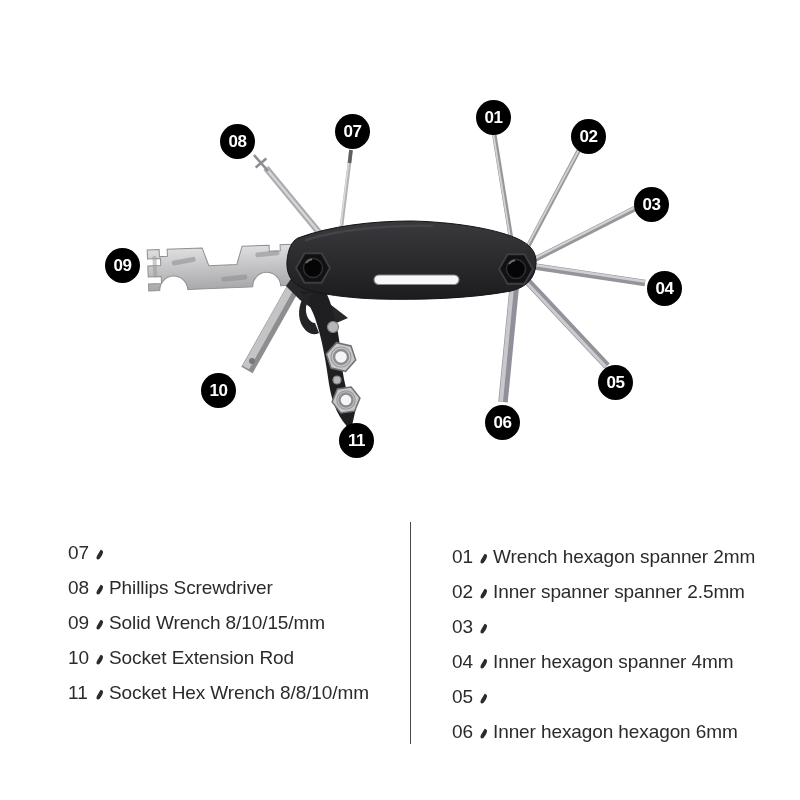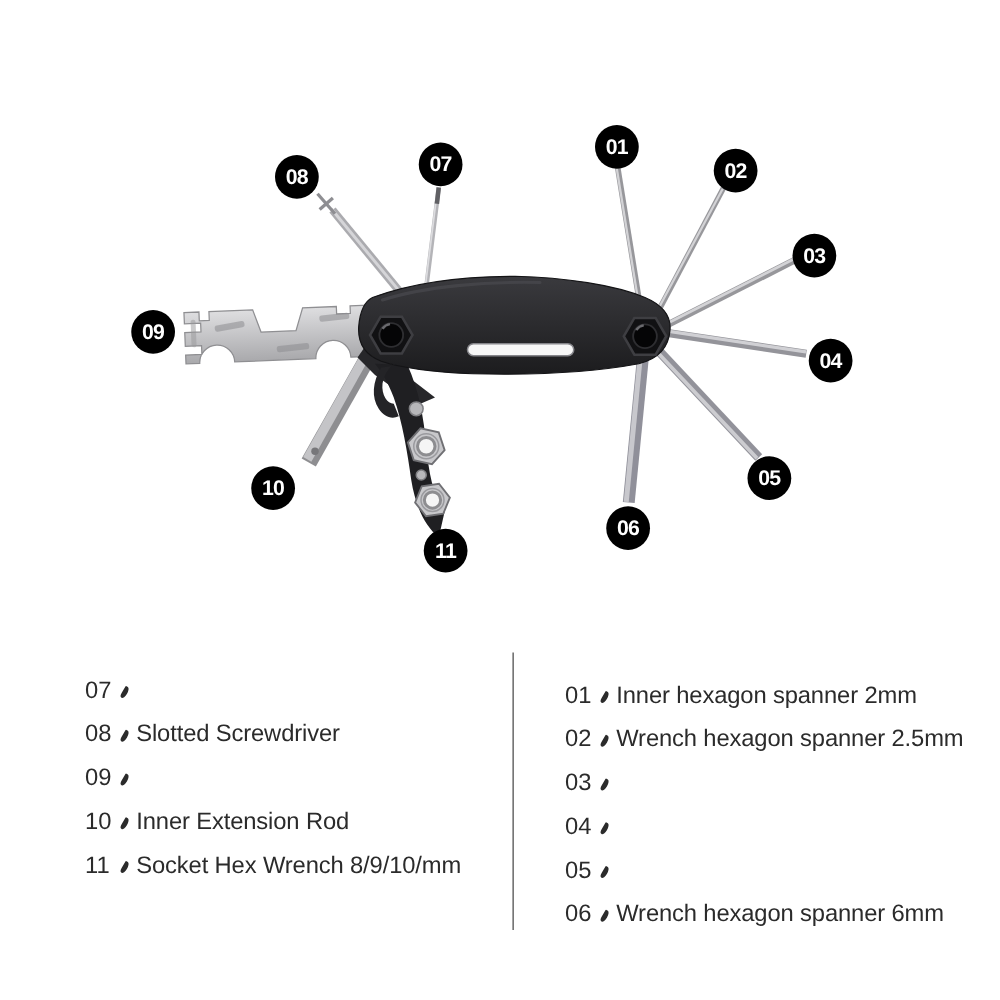--- a/index.html
+++ b/index.html
@@ -172,61 +172,63 @@
   <div class="legend-divider"></div>
 
   <div class="legend-col col-left">
     <div class="lrow">
       <span class="lnum">07</span>
         <span class="cjk"></span>
     </div>
     <div class="lrow">
       <span class="lnum">08</span>
         <span class="cjk"></span>
-      <span class="lname">Slotted Screwdriver</span>
+      <span class="lname">Phillips Screwdriver</span>
     </div>
     <div class="lrow">
       <span class="lnum">09</span>
         <span class="cjk"></span>
+      <span class="lname">Solid Wrench 8/10/15/mm</span>
     </div>
     <div class="lrow">
       <span class="lnum">10</span>
         <span class="cjk"></span>
-      <span class="lname">Inner Extension Rod</span>
+      <span class="lname">Socket Extension Rod</span>
     </div>
     <div class="lrow">
       <span class="lnum">11</span>
         <span class="cjk"></span>
-      <span class="lname">Socket Hex Wrench 8/9/10/mm</span>
+      <span class="lname">Socket Hex Wrench 8/8/10/mm</span>
     </div>
   </div>
 
   <div class="legend-col col-right">
     <div class="lrow">
       <span class="lnum">01</span>
         <span class="cjk"></span>
-      <span class="lname">Inner hexagon spanner 2mm</span>
+      <span class="lname">Wrench hexagon spanner 2mm</span>
     </div>
     <div class="lrow">
       <span class="lnum">02</span>
         <span class="cjk"></span>
-      <span class="lname">Wrench hexagon spanner 2.5mm</span>
+      <span class="lname">Inner spanner spanner 2.5mm</span>
     </div>
     <div class="lrow">
       <span class="lnum">03</span>
         <span class="cjk"></span>
     </div>
     <div class="lrow">
       <span class="lnum">04</span>
         <span class="cjk"></span>
+      <span class="lname">Inner hexagon spanner 4mm</span>
     </div>
     <div class="lrow">
       <span class="lnum">05</span>
         <span class="cjk"></span>
     </div>
     <div class="lrow">
       <span class="lnum">06</span>
         <span class="cjk"></span>
-      <span class="lname">Wrench hexagon spanner 6mm</span>
+      <span class="lname">Inner hexagon hexagon 6mm</span>
     </div>
   </div>
 
 </div>
 
 </body></html>

